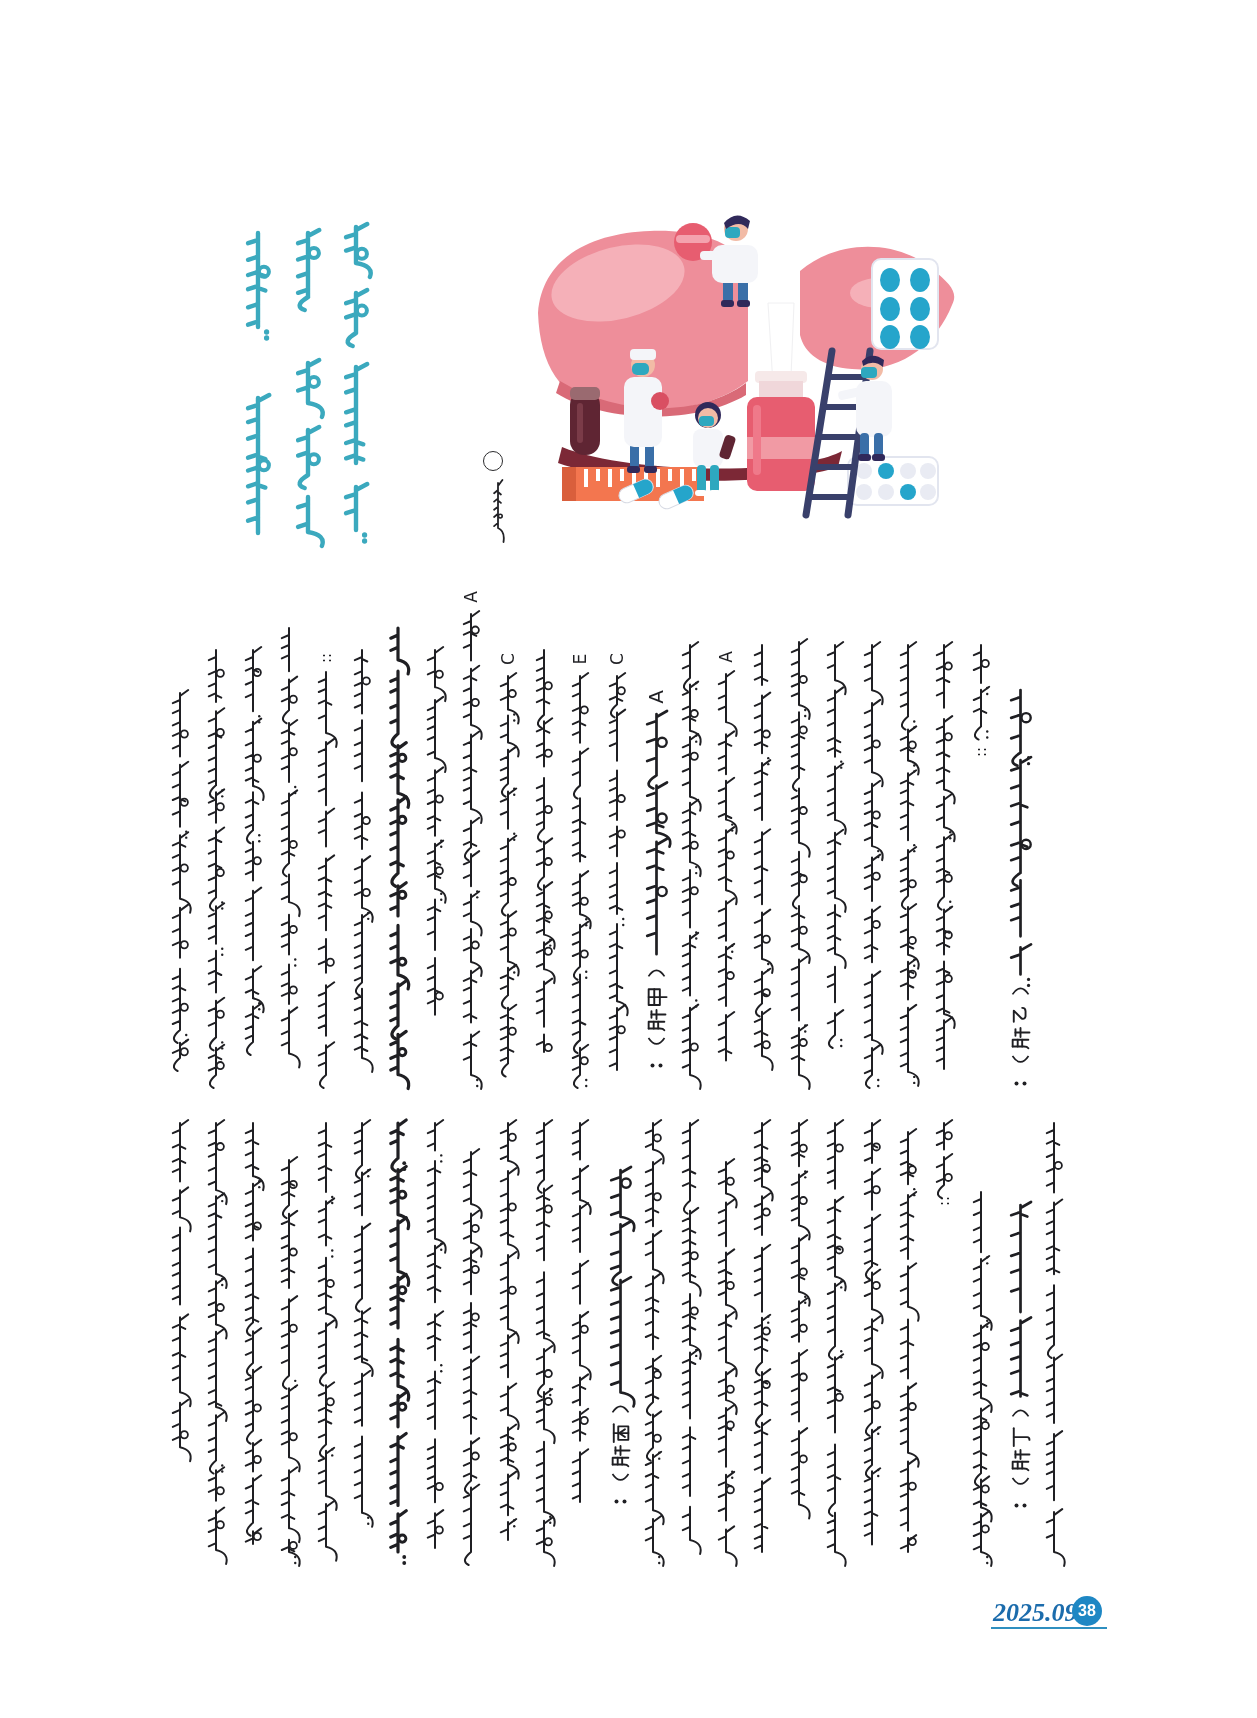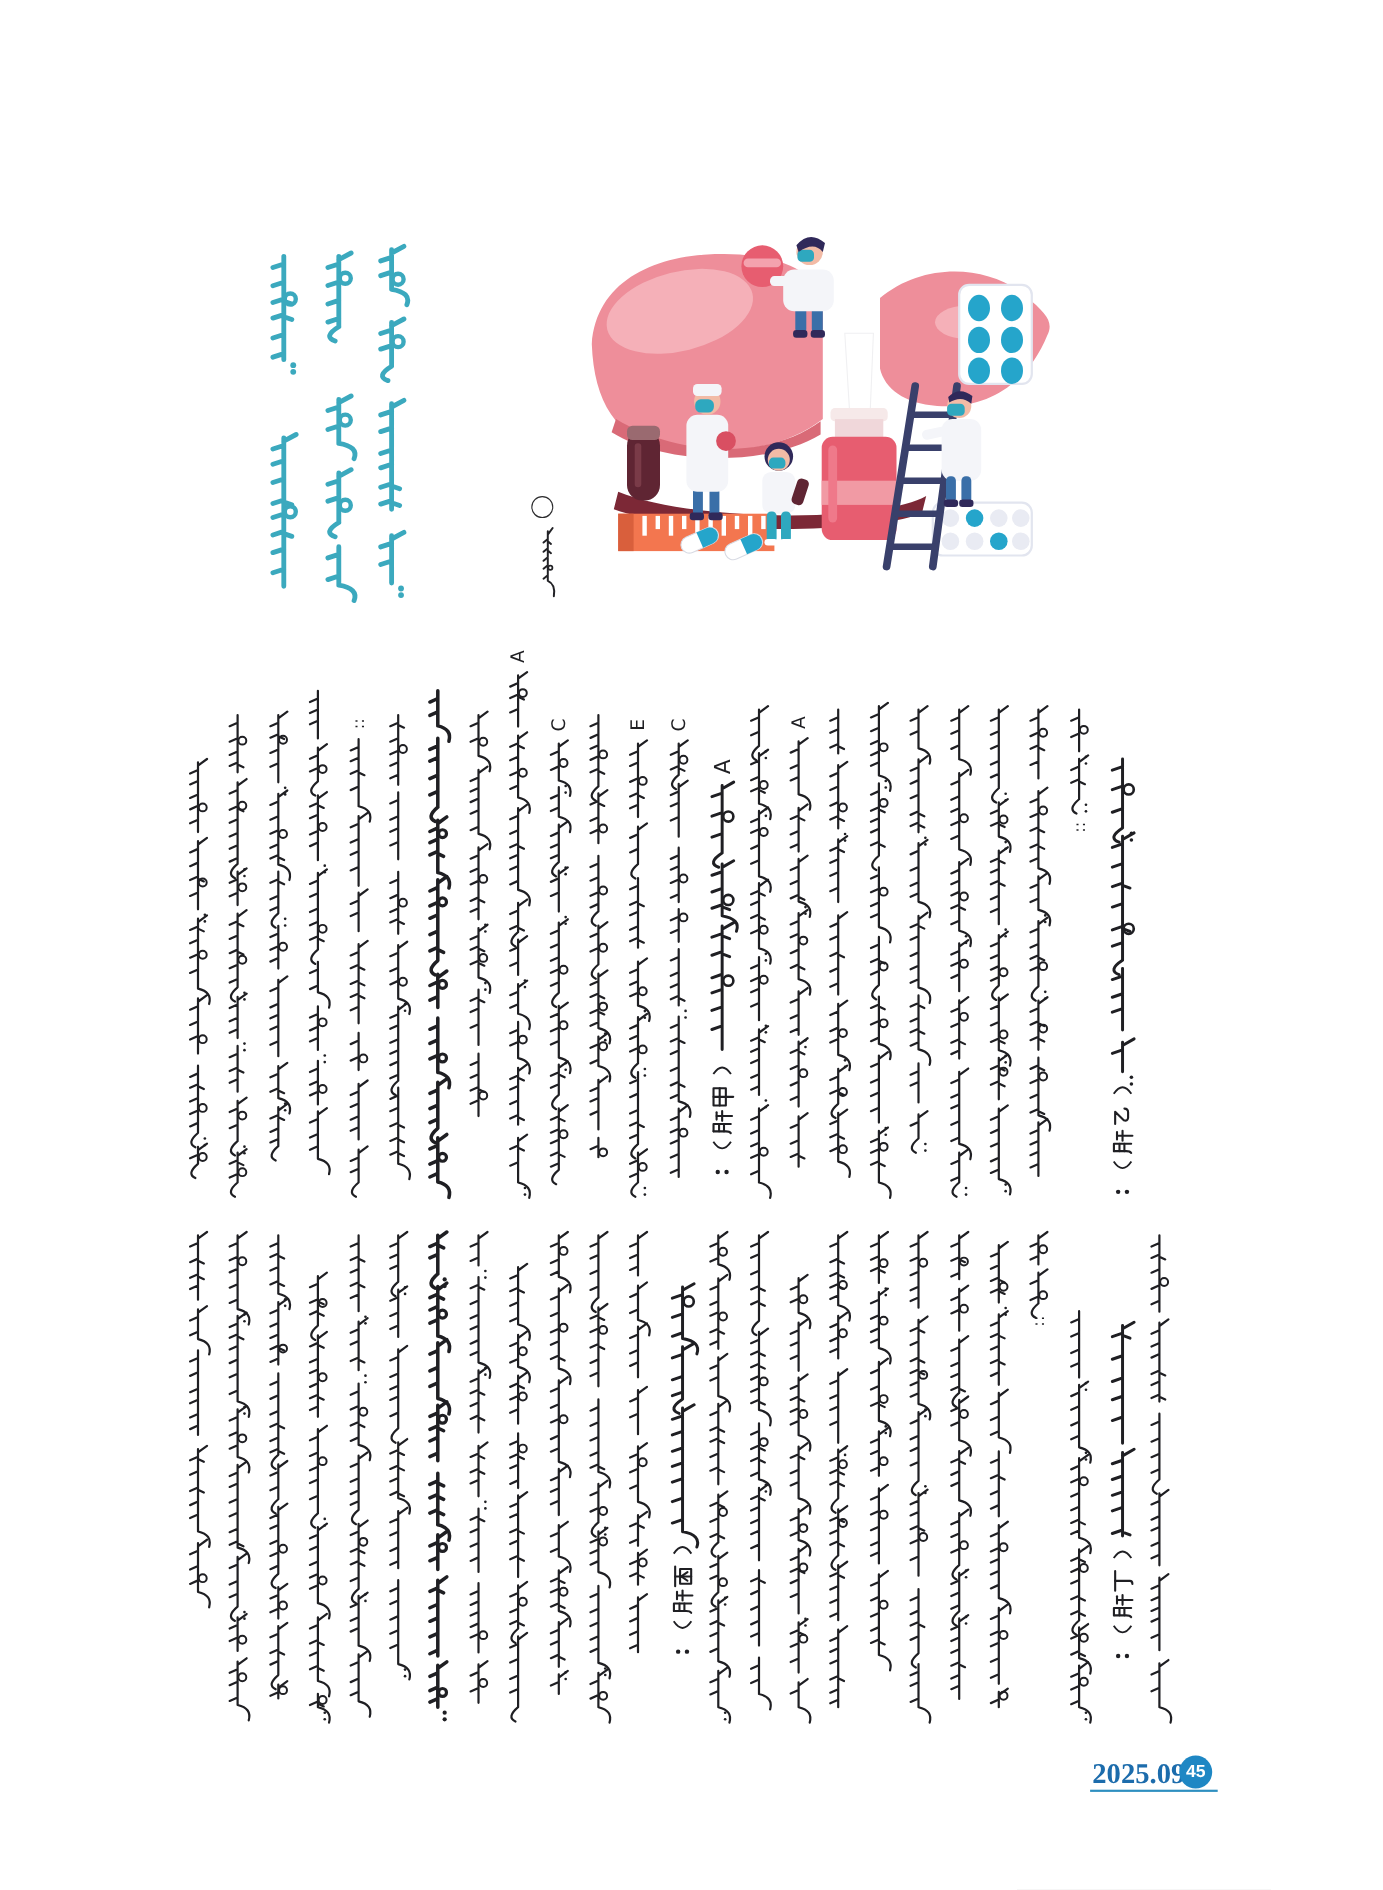--- a/index.html
+++ b/index.html
@@ -10,21 +10,21 @@
     margin:0 auto;
     overflow:hidden;
     font-family:"Liberation Sans", sans-serif;
   }
   .abs{position:absolute;}
   svg{display:block;overflow:visible;}
   .footer-issue{
     position:absolute;
     left:993px;top:1598px;
     font-family:"Liberation Serif", serif;
-    font-weight:bold;
+    font-style:italic;font-weight:bold;
     font-size:26px;color:#1c6cac;
     letter-spacing:0px;
   }
   .footer-underline{
     position:absolute;
     left:991px;top:1627px;width:116px;height:2px;
     background:#2e8fc0;
   }
   .page-badge{
     position:absolute;
@@ -1067,15 +1067,15 @@
         <path d="M20 91.4456170424819 L20 163.16559762880206 M20 94.4456170424819 l8.2 -6 M20 98.4 l-7.2 3.2 M20 109.9 l-7.2 3.2 M20 120.0 l-7.2 3.2 M20 134.9 l-7.2 3.2 M20 136.9 l5.3 2.5 M20 144.9 l-7.2 3.2 M20 156.8 l-7.2 3.2 M20 158.8 l5.3 2.5" fill="none" stroke="#1f1f23" stroke-width="2" stroke-linecap="round"></path>
         <path d="M20 174.19213007367216 L20 233.99044104269706 M20 181.2 l-7.2 3.2 M20 196.4 l-7.2 3.2 M20 210.5 l-7.2 3.2 M20 224.7 l-7.2 3.2 M20 233.99044104269706 q-10.8 9 -2.4 13" fill="none" stroke="#1f1f23" stroke-width="2" stroke-linecap="round"></path>
         <path d="M20 246.5323776290752 L20 312.0086669563316 M20 249.5323776290752 l8.2 -6 M20 253.5 l-7.2 3.2 M20 267.3 l-7.2 3.2 M20 277.1 l-7.2 3.2 M20 291.0 l-7.2 3.2 M20 302.4 l-7.2 3.2" fill="none" stroke="#1f1f23" stroke-width="2" stroke-linecap="round"></path>
         <path d="M20 323.08604583423585 L20 389.16439181100577 M20 326.08604583423585 l8.2 -6 M20 330.1 l-7.2 3.2 M20 340.5 l-7.2 3.2 M20 350.3 l-7.2 3.2 M20 360.0 l-7.2 3.2 M20 374.7 l-7.2 3.2" fill="none" stroke="#1f1f23" stroke-width="2" stroke-linecap="round"></path>
         <path d="M20 401.122876052279 L20 441 M20 404.122876052279 l8.2 -6 M20 408.1 l-7.2 3.2 M20 423.3 l-7.2 3.2 M20 441 q13.2 3 10.1 14" fill="none" stroke="#1f1f23" stroke-width="2" stroke-linecap="round"></path>
       </svg>
     </div>
 
   <div class="footer-issue">2025.09</div>
   <div class="footer-underline"></div>
-  <div class="page-badge">45</div>
+  <div class="page-badge">38</div>
 
 </div>
 
 </body></html>

